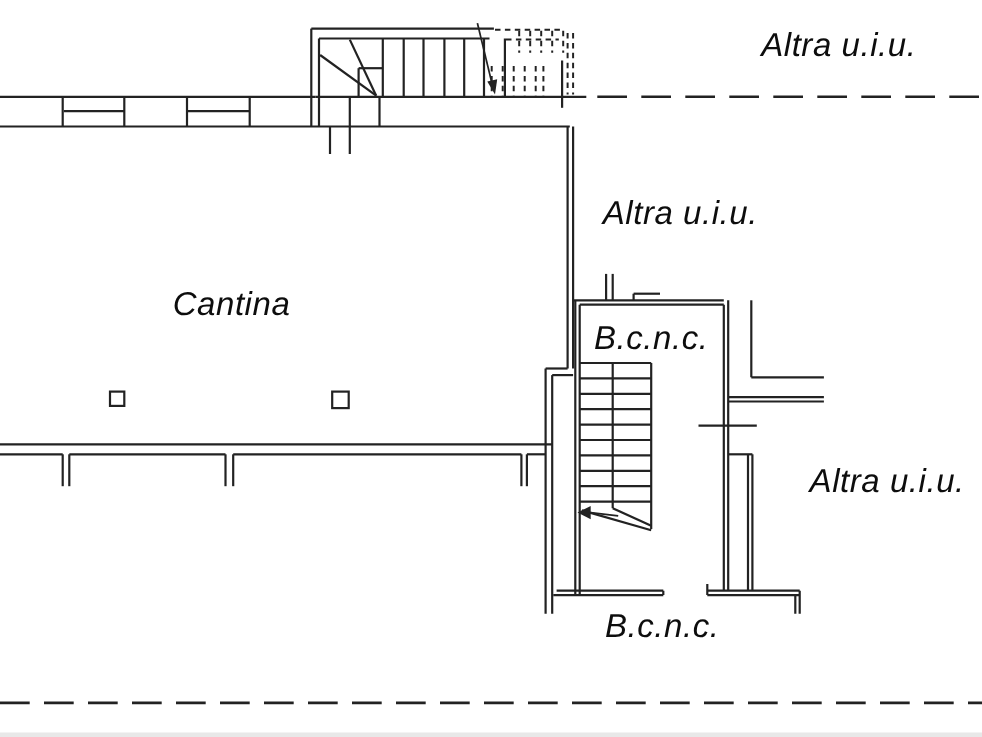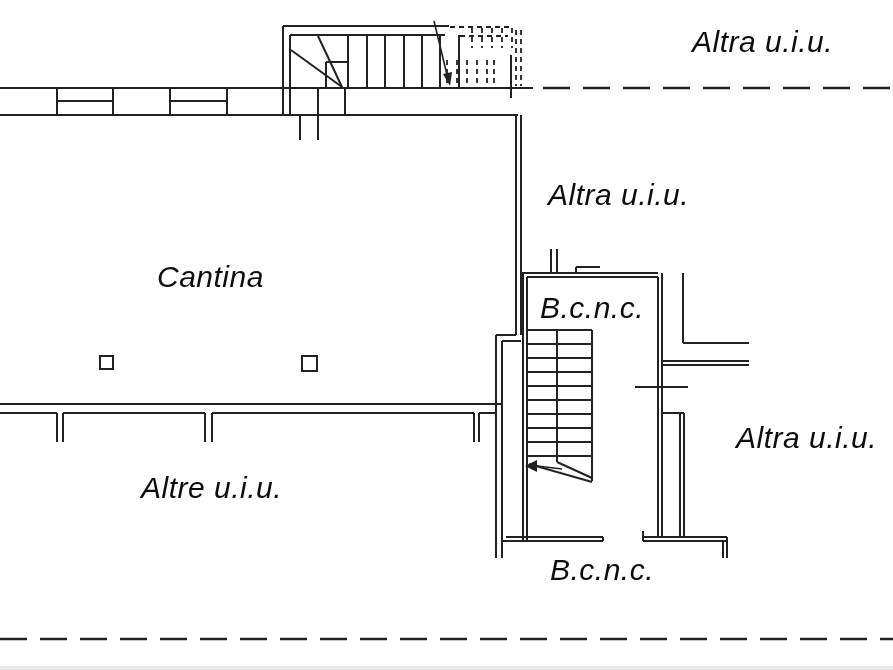--- a/index.html
+++ b/index.html
@@ -143,15 +143,14 @@
       <polygon points="443,74 452,72 450,86" fill="#222222"></polygon>
       <line x1="537" y1="466" x2="562" y2="469" stroke="#222222" stroke-width="1.6"></line>
       <polygon points="537,460 537,472 525,466" fill="#222222"></polygon>
     </svg>
 
   <div class="label" id="lbl-altra-top">Altra u.i.u.</div>
   <div class="label" id="lbl-altra-mid">Altra u.i.u.</div>
   <div class="label" id="lbl-cantina">Cantina</div>
   <div class="label" id="lbl-bcnc-top">B.c.n.c.</div>
   <div class="label" id="lbl-altra-right">Altra u.i.u.</div>
-  <div class="label" id="lbl-altre">Altre u.i.u.</div>
   <div class="label" id="lbl-bcnc-bottom">B.c.n.c.</div>
 </div>
 
 </body></html>

